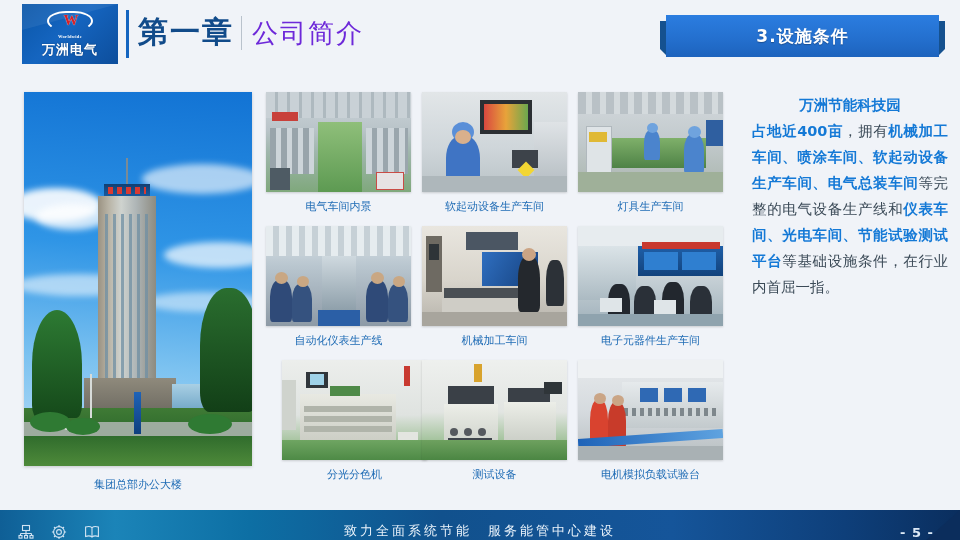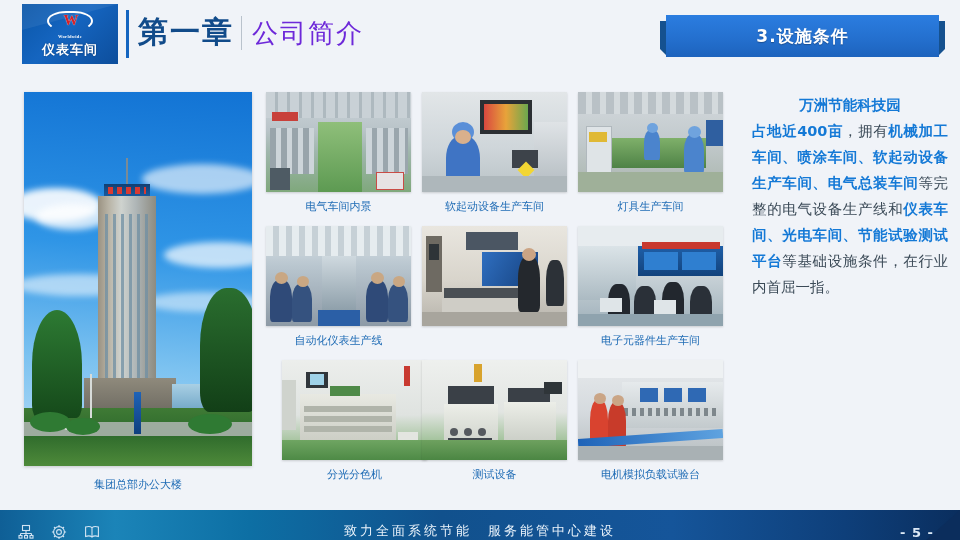--- a/index.html
+++ b/index.html
@@ -137,21 +137,21 @@
 <body>
 
 <div id="header">
 
   <div id="logo-box">
     <div class="logo-emblem">
       <div class="arc"></div>
       <div class="wtxt">W</div>
     </div>
     <div class="logo-world">Worldwide</div>
-    <div class="logo-cn">仪表车间</div>
+    <div class="logo-cn">万洲电气</div>
   </div>
 
   <div id="title-divider"></div>
   <div id="chapter">第一章</div>
   <div id="sub-divider"></div>
   <div id="subtitle">公司简介</div>
 
   <div id="badge-wrap">
     <div class="badge-tail l"></div>
     <div class="badge-tail r"></div>
@@ -261,20 +261,21 @@
     <div class="bar" style="left:60px;top:26px;width:56px;height:34px;background:linear-gradient(120deg,#2f6fc0,#15407d)"></div>
     <div class="bar" style="left:4px;top:10px;width:16px;height:56px;background:#6e6a62"></div>
     <div class="bar" style="left:7px;top:18px;width:10px;height:16px;background:#2e3438"></div>
     <div class="bar" style="left:22px;top:62px;width:80px;height:10px;background:#4a4f54"></div>
     <div class="bar" style="left:20px;top:72px;width:76px;height:22px;background:#cfcdc6"></div>
     <div class="person" style="left:96px;top:30px;width:22px;height:56px;background:#24282d"></div>
     <div class="head" style="left:100px;top:22px;width:14px;height:13px;background:#cba484"></div>
     <div class="person" style="left:124px;top:34px;width:18px;height:46px;background:#2c3137"></div>
     <div class="ph-floor" style="height:14px;background:#a8a59d"></div>
   </div>
+  <div class="cap">机械加工车间</div>
 </div>
 
 <div class="cell" style="left:578px;top:226px;">
   <div class="photo">
     <div class="ph-bg" style="background:linear-gradient(180deg,#e4e9ec 0%,#ccd5da 45%,#9fb0ba 100%)"></div>
     <div class="bar" style="left:0;top:0;right:0;height:20px;background:#e7ecef"></div>
     <div class="bar" style="left:60px;top:20px;right:0;height:30px;background:linear-gradient(180deg,#1f5fa8,#11427c)"></div>
     <div class="bar" style="left:64px;top:16px;width:78px;height:7px;background:#c8392f"></div>
     <div class="bar" style="left:66px;top:26px;width:34px;height:18px;background:#2f7fd0"></div>
     <div class="bar" style="left:104px;top:26px;width:34px;height:18px;background:#2f7fd0"></div>

